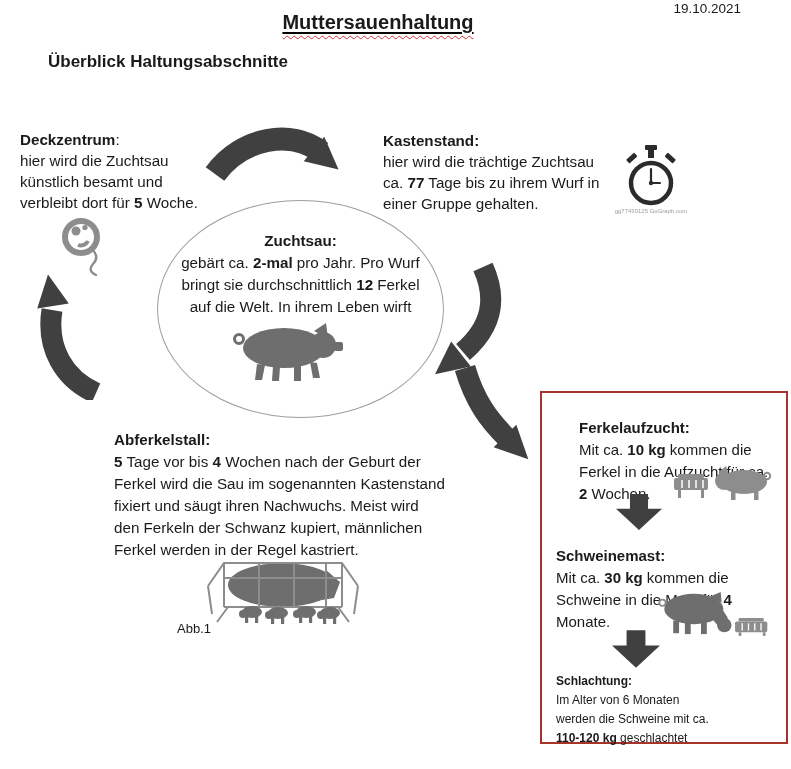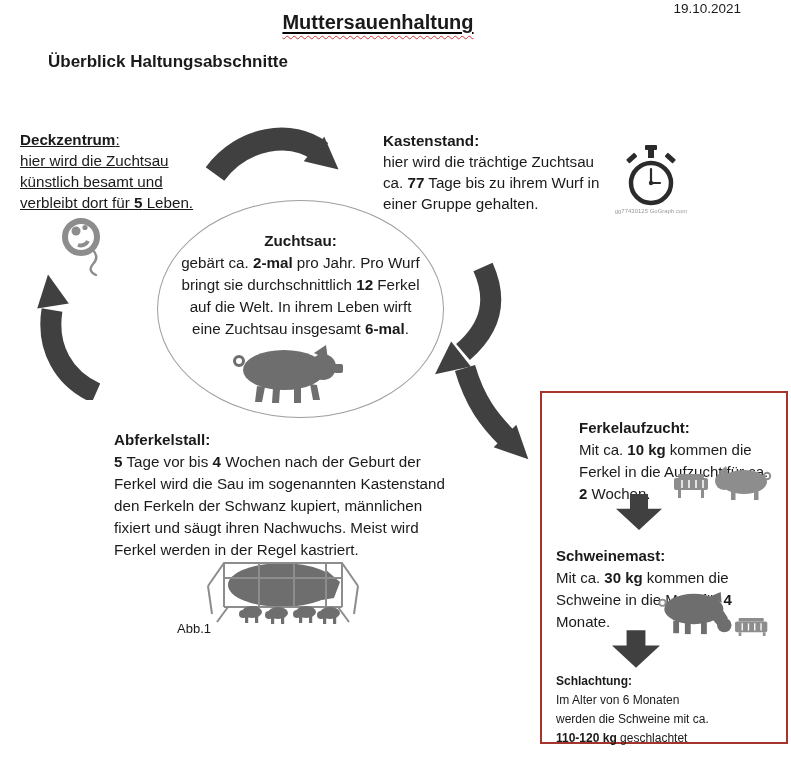--- a/index.html
+++ b/index.html
@@ -13,21 +13,21 @@
     font-family:"Liberation Sans",sans-serif;color:#1a1a1a;
   }
   .abs{position:absolute;}
   .date{top:1px;right:50px;font-size:13.5px;}
   .title-wrap{top:11px;left:0;width:756px;text-align:center;}
   .title{font-size:20px;font-weight:bold;text-decoration:underline;text-decoration-color:#000;text-underline-offset:3px;}
   .title .wavy{text-decoration:underline wavy var(--squiggle);text-decoration-thickness:1px;text-underline-offset:6px;}
   .subtitle{left:48px;top:52px;font-size:17px;font-weight:bold;}
   .txt{font-size:15.2px;line-height:21px;white-space:nowrap;}
   .txt .line b{font-weight:bold;}
-  .deckzentrum{left:20px;top:129px;text-decoration:underline;}
+  .deckzentrum{left:20px;top:129px;}
   .wartestall{left:383px;top:130px;}
   .abferkelstall{left:114px;top:429px;line-height:22px;}
   .ellipse{
     left:157px;top:200px;width:287px;height:218px;border:1.6px solid var(--ellipseborder);
     border-radius:50%;background:#fff;text-align:center;padding-top:29px;
     font-size:15.2px;line-height:22px;white-space:nowrap;
   }
   .ellipse .pigwrap{margin-top:1px;transform:translateX(-12px);}
   .watermark{left:613px;top:208px;width:76px;text-align:center;font-size:6px;color:var(--watermark);white-space:nowrap;}
   .redbox{left:540px;top:391px;width:248px;height:353px;border:2.5px solid var(--boxborder);background:#fff;}
@@ -61,21 +61,21 @@
   <div class="abs title-wrap">
     <span class="title"><span class="wavy">Muttersauenhaltung</span></span>
   </div>
 
   <div class="abs subtitle">Überblick Haltungsabschnitte</div>
 
   <div class="abs txt deckzentrum">
     <div class="line"><b>Deckzentrum</b><span>:</span></div>
     <div class="line"><span>hier wird die Zuchtsau</span></div>
     <div class="line"><span>künstlich besamt und</span></div>
-    <div class="line"><span>verbleibt dort für </span><b>5</b><span> Leben.</span></div>
+    <div class="line"><span>verbleibt dort für </span><b>5</b><span> Woche.</span></div>
   </div>
 
   <svg class="abs" style="left:58px;top:214px" width="56" height="62" viewBox="0 0 56 62">
     <circle class="sps" cx="23" cy="23" r="16" stroke-width="6"></circle>
     <circle class="spf" cx="18" cy="17" r="4.5"></circle>
     <circle class="spf" cx="27" cy="13.5" r="2.6"></circle>
     <path class="sps" d="M30,27 a8,8 0 0 1 -10,4" stroke-width="4"></path>
     <path class="sps" d="M34,35 q8,8 1,15 q-6,7 3,11" stroke-width="2.4" stroke-linecap="round"></path>
   </svg>
 
@@ -101,21 +101,20 @@
     <line class="dks2" x1="32" y1="39" x2="41" y2="39"></line>
     <circle class="dkf" cx="32" cy="39" r="2.2"></circle>
   </svg>
   <div class="abs watermark">gg77430125 GoGraph.com</div>
 
   <div class="abs ellipse">
     <div class="line"><b>Zuchtsau:</b></div>
     <div class="line"><span>gebärt ca. </span><b>2-mal</b><span> pro Jahr. Pro Wurf</span></div>
     <div class="line"><span>bringt sie durchschnittlich </span><b>12</b><span> Ferkel</span></div>
     <div class="line"><span>auf die Welt. In ihrem Leben wirft</span></div>
-    <div class="line"><span>eine Zuchtsau insgesamt </span><b>6-mal</b><span>.</span></div>
     <div class="pigwrap">
       <svg width="114" height="62" viewBox="0 0 114 62">
         <circle class="tail" cx="7" cy="20" r="4.5"></circle>
         <ellipse class="pf" cx="52" cy="29" rx="41" ry="20"></ellipse>
         <circle class="pf" cx="91" cy="26" r="13"></circle>
         <rect class="pf" x="102" y="23" width="9" height="9" rx="2"></rect>
         <polygon class="pf" points="82,12 94,4 96,19"></polygon>
         <polygon class="pf" points="25,45 33,46 30,61 23,61"></polygon>
         <polygon class="pf" points="41,47 48,48 47,62 40,62"></polygon>
         <polygon class="pf" points="62,47 69,47 69,62 62,62"></polygon>
@@ -133,22 +132,22 @@
     <path class="as" stroke-width="21" d="M58,9 C72,40 68,68 38,94"></path>
     <polygon class="af" points="0,-16 33,0 0,16" transform="translate(36,96) rotate(142)"></polygon>
     <path class="as" stroke-width="21" d="M40,110 C50,144 64,162 82,180"></path>
     <polygon class="af" points="0,-16 33,0 0,16" transform="translate(80,178) rotate(45)"></polygon>
   </svg>
 
   <div class="abs txt abferkelstall">
     <div class="line"><b>Abferkelstall:</b></div>
     <div class="line"><b>5</b><span> Tage vor bis </span><b>4</b><span> Wochen nach der Geburt der</span></div>
     <div class="line"><span>Ferkel wird die Sau im sogenannten Kastenstand</span></div>
+    <div class="line"><span>fixiert und säugt ihren Nachwuchs. Meist wird</span></div>
     <div class="line"><span>den Ferkeln der Schwanz kupiert, männlichen</span></div>
-    <div class="line"><span>fixiert und säugt ihren Nachwuchs. Meist wird</span></div>
     <div class="line"><span>Ferkel werden in der Regel kastriert.</span></div>
   </div>
 
   <svg class="abs" style="left:204px;top:556px" width="158" height="70" viewBox="0 0 158 70">
     <defs>
       <g id="pgl">
           <ellipse cx="0" cy="0" rx="10" ry="6"></ellipse>
           <circle cx="-9" cy="2" r="4"></circle>
           <rect x="-7" y="3" width="3.2" height="8"></rect>
           <rect x="3" y="3" width="3.2" height="8"></rect>

